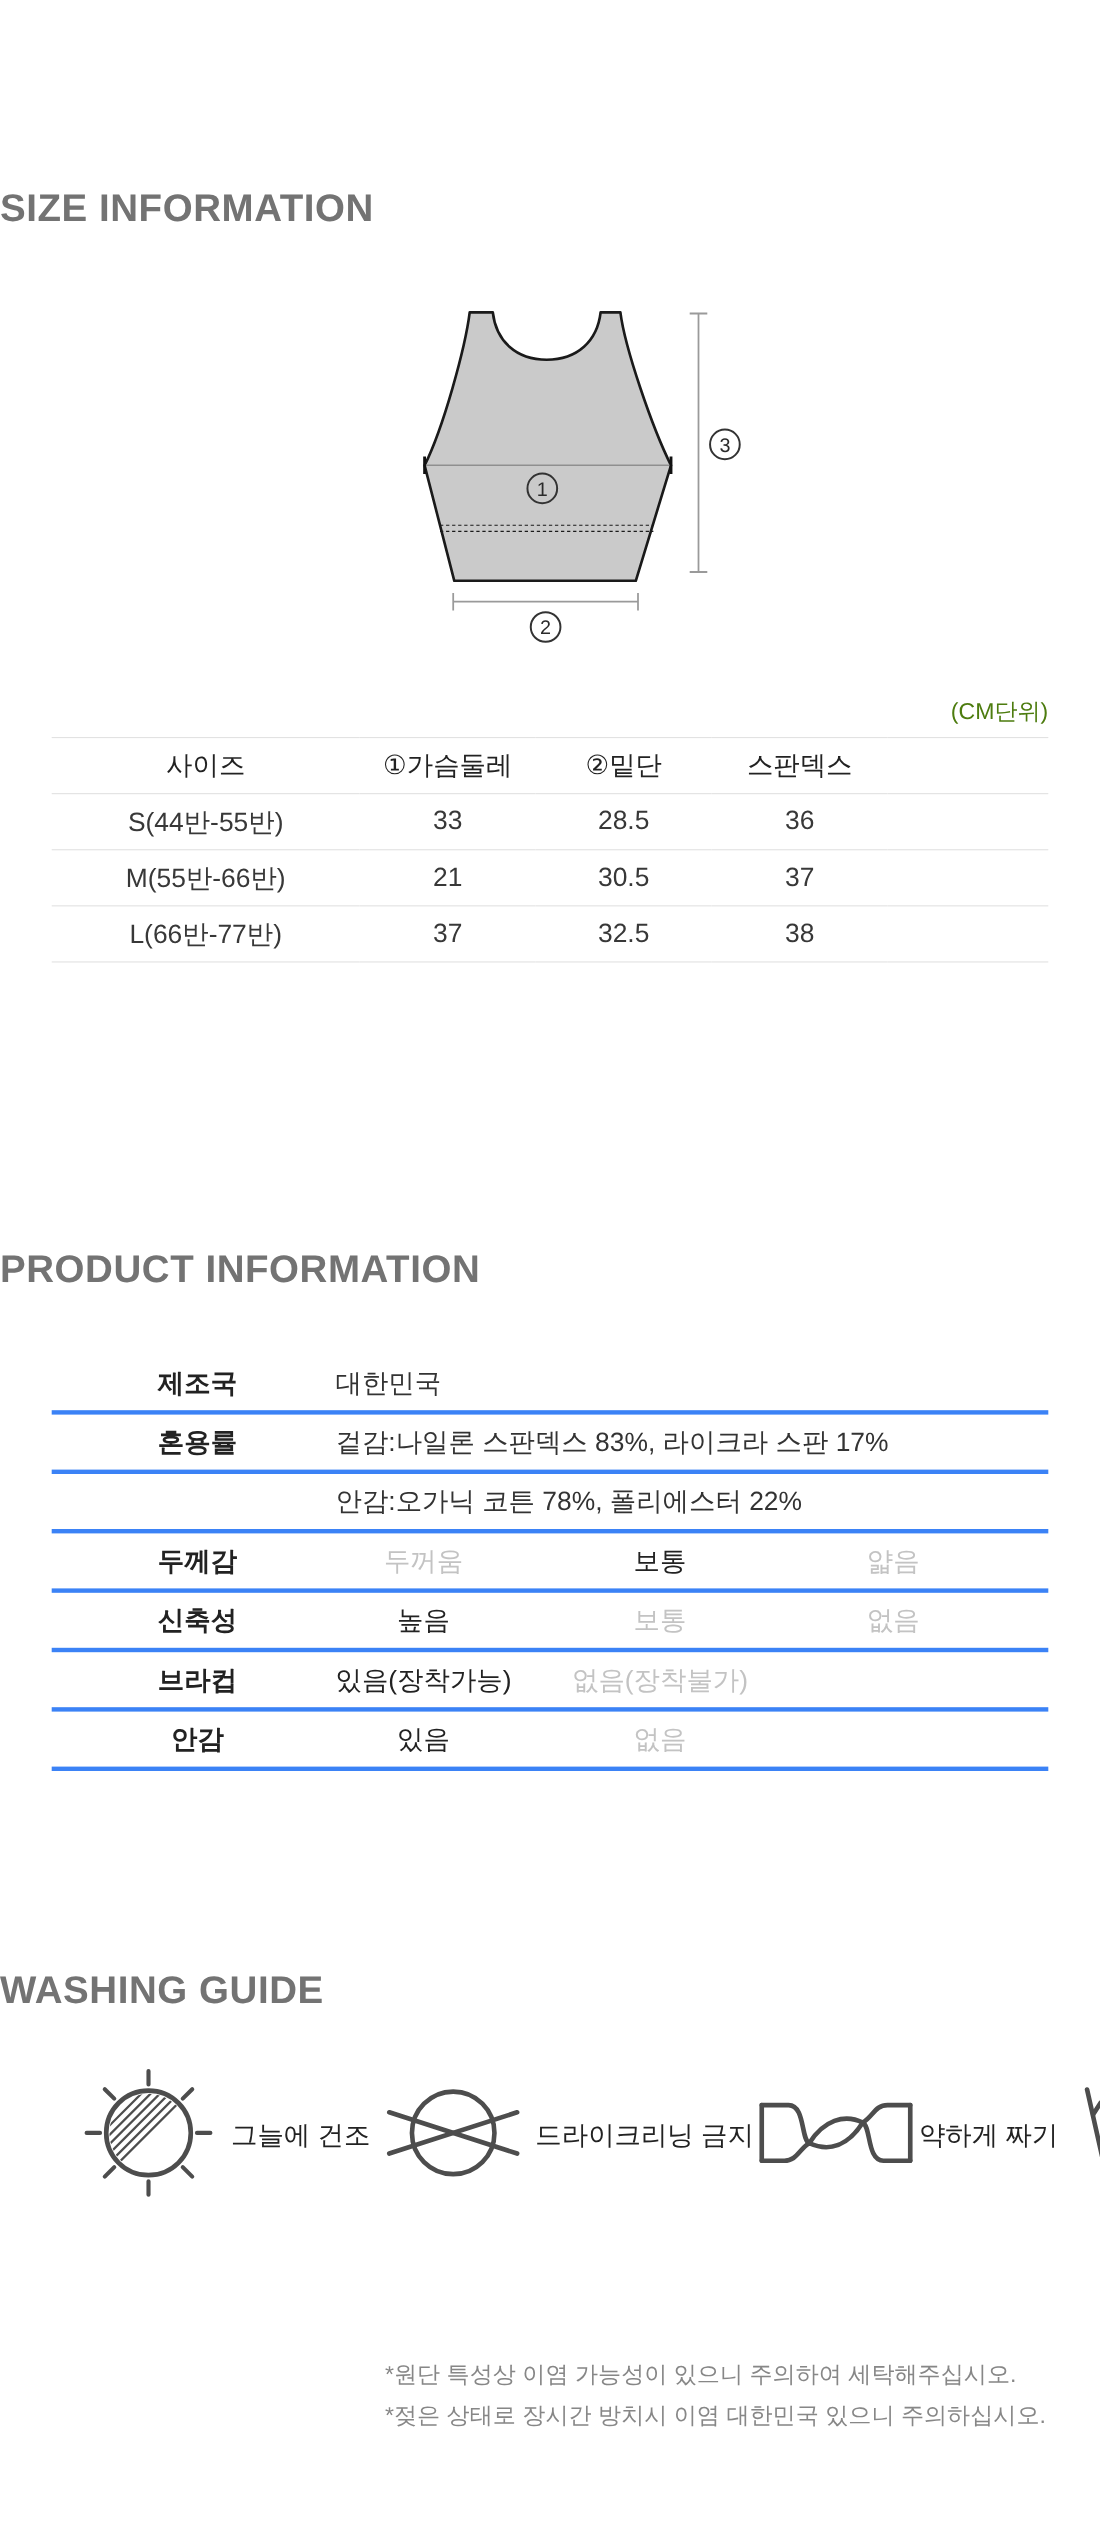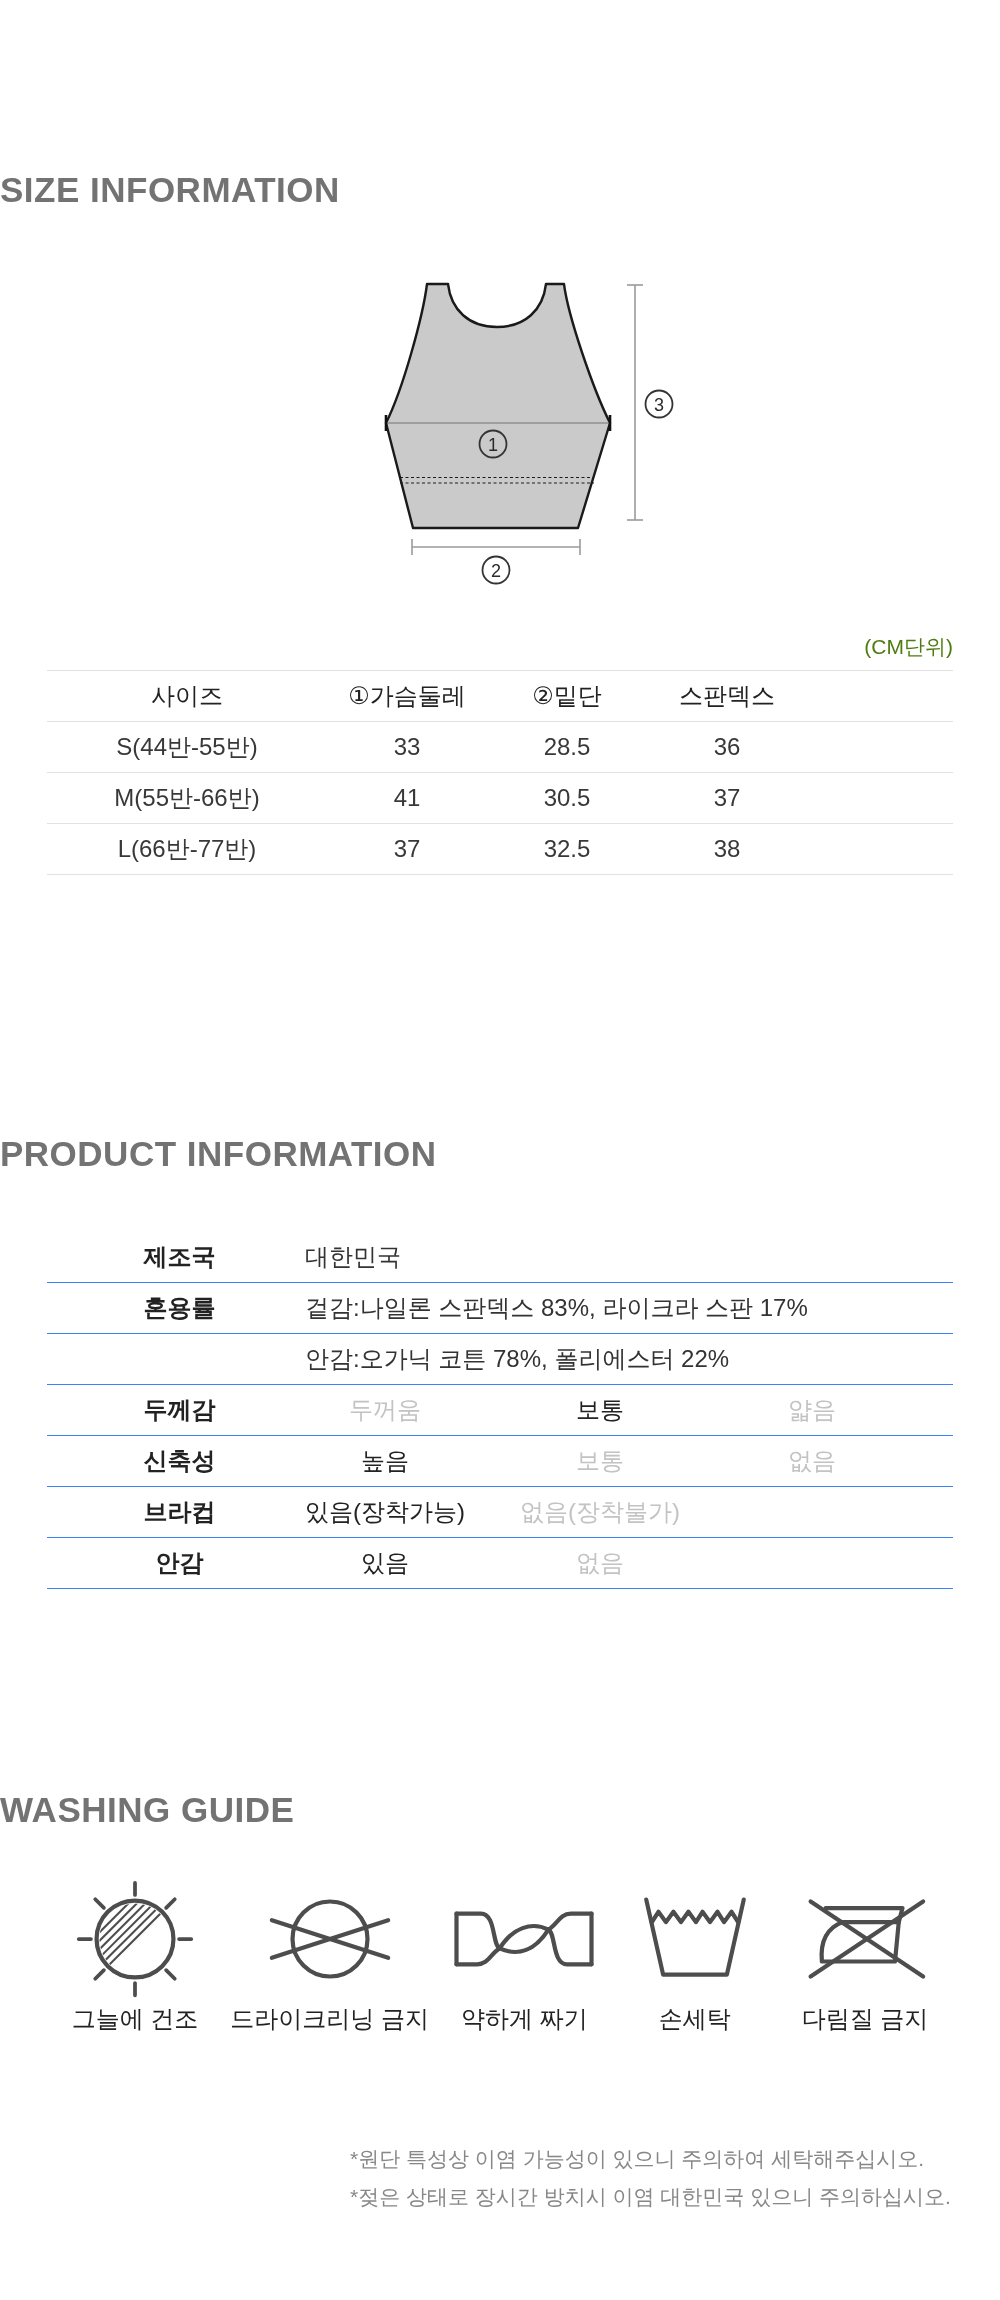--- a/index.html
+++ b/index.html
@@ -18,35 +18,35 @@
   .cm-note{position:absolute;right:47px;top:633px;font-size:21px;color:#4d7c0f;}
 
   
   .size-table{position:absolute;left:47px;top:670px;width:906px;border-collapse:collapse;
         font-size:24px;color:#333;border-top:1px solid #e2e2e2;}
   .size-table th{font-weight:400;color:#222;height:48px;border-bottom:1px solid #e2e2e2;text-align:center;}
   .size-table td{height:48px;border-bottom:1px solid #e2e2e2;text-align:center;color:#383838;}
 
   
   .product-table{position:absolute;left:47px;top:1232px;width:906px;font-size:24px;}
-  .p-row{position:relative;height:50px;border-bottom:1px solid #3b82f6;}
+  .p-row{position:relative;height:50px;border-bottom:4px solid #3b82f6;}
   .p-label{position:absolute;left:0;top:0;width:265px;height:100%;display:flex;
         align-items:center;justify-content:center;font-weight:700;color:#222;}
   .p-value{position:absolute;left:258px;right:0;top:0;height:100%;display:flex;
         align-items:center;color:#333;}
   .p-opt{position:absolute;top:0;height:100%;width:200px;display:flex;
         align-items:center;justify-content:center;white-space:nowrap;}
   .p-opt.o1{left:238px}.p-opt.o2{left:453px}.p-opt.o3{left:665px}
   .active{color:#222;}
   .muted{color:#c3c3c3;}
 
   
   .wash-row{position:absolute;left:60px;top:1879px;width:880px;display:flex;
         justify-content:space-between;align-items:flex-start;}
-  .wash-item{display:flex;flex-direction:column;align-items:center;}
+  .wash-item{display:flex;flex-direction:row;align-items:center;}
   .wash-item svg{width:150px;height:120px;display:block;}
   .wash-label{margin-top:4px;font-size:24px;color:#222;white-space:nowrap;}
 
   .notes{position:absolute;left:350px;top:2140px;font-size:21px;line-height:38px;color:#878787;}
 </style>
 </head>
 <body>
 
 <div class="page">
 
@@ -106,21 +106,21 @@
     </tr>
     <tr>
       <td>S(44반-55반)</td>
       <td>33</td>
       <td>28.5</td>
       <td>36</td>
       <td></td>
     </tr>
     <tr>
       <td>M(55반-66반)</td>
-      <td>41</td>
+      <td>21</td>
       <td>30.5</td>
       <td>37</td>
       <td></td>
     </tr>
     <tr>
       <td>L(66반-77반)</td>
       <td>37</td>
       <td>32.5</td>
       <td>38</td>
       <td></td>

